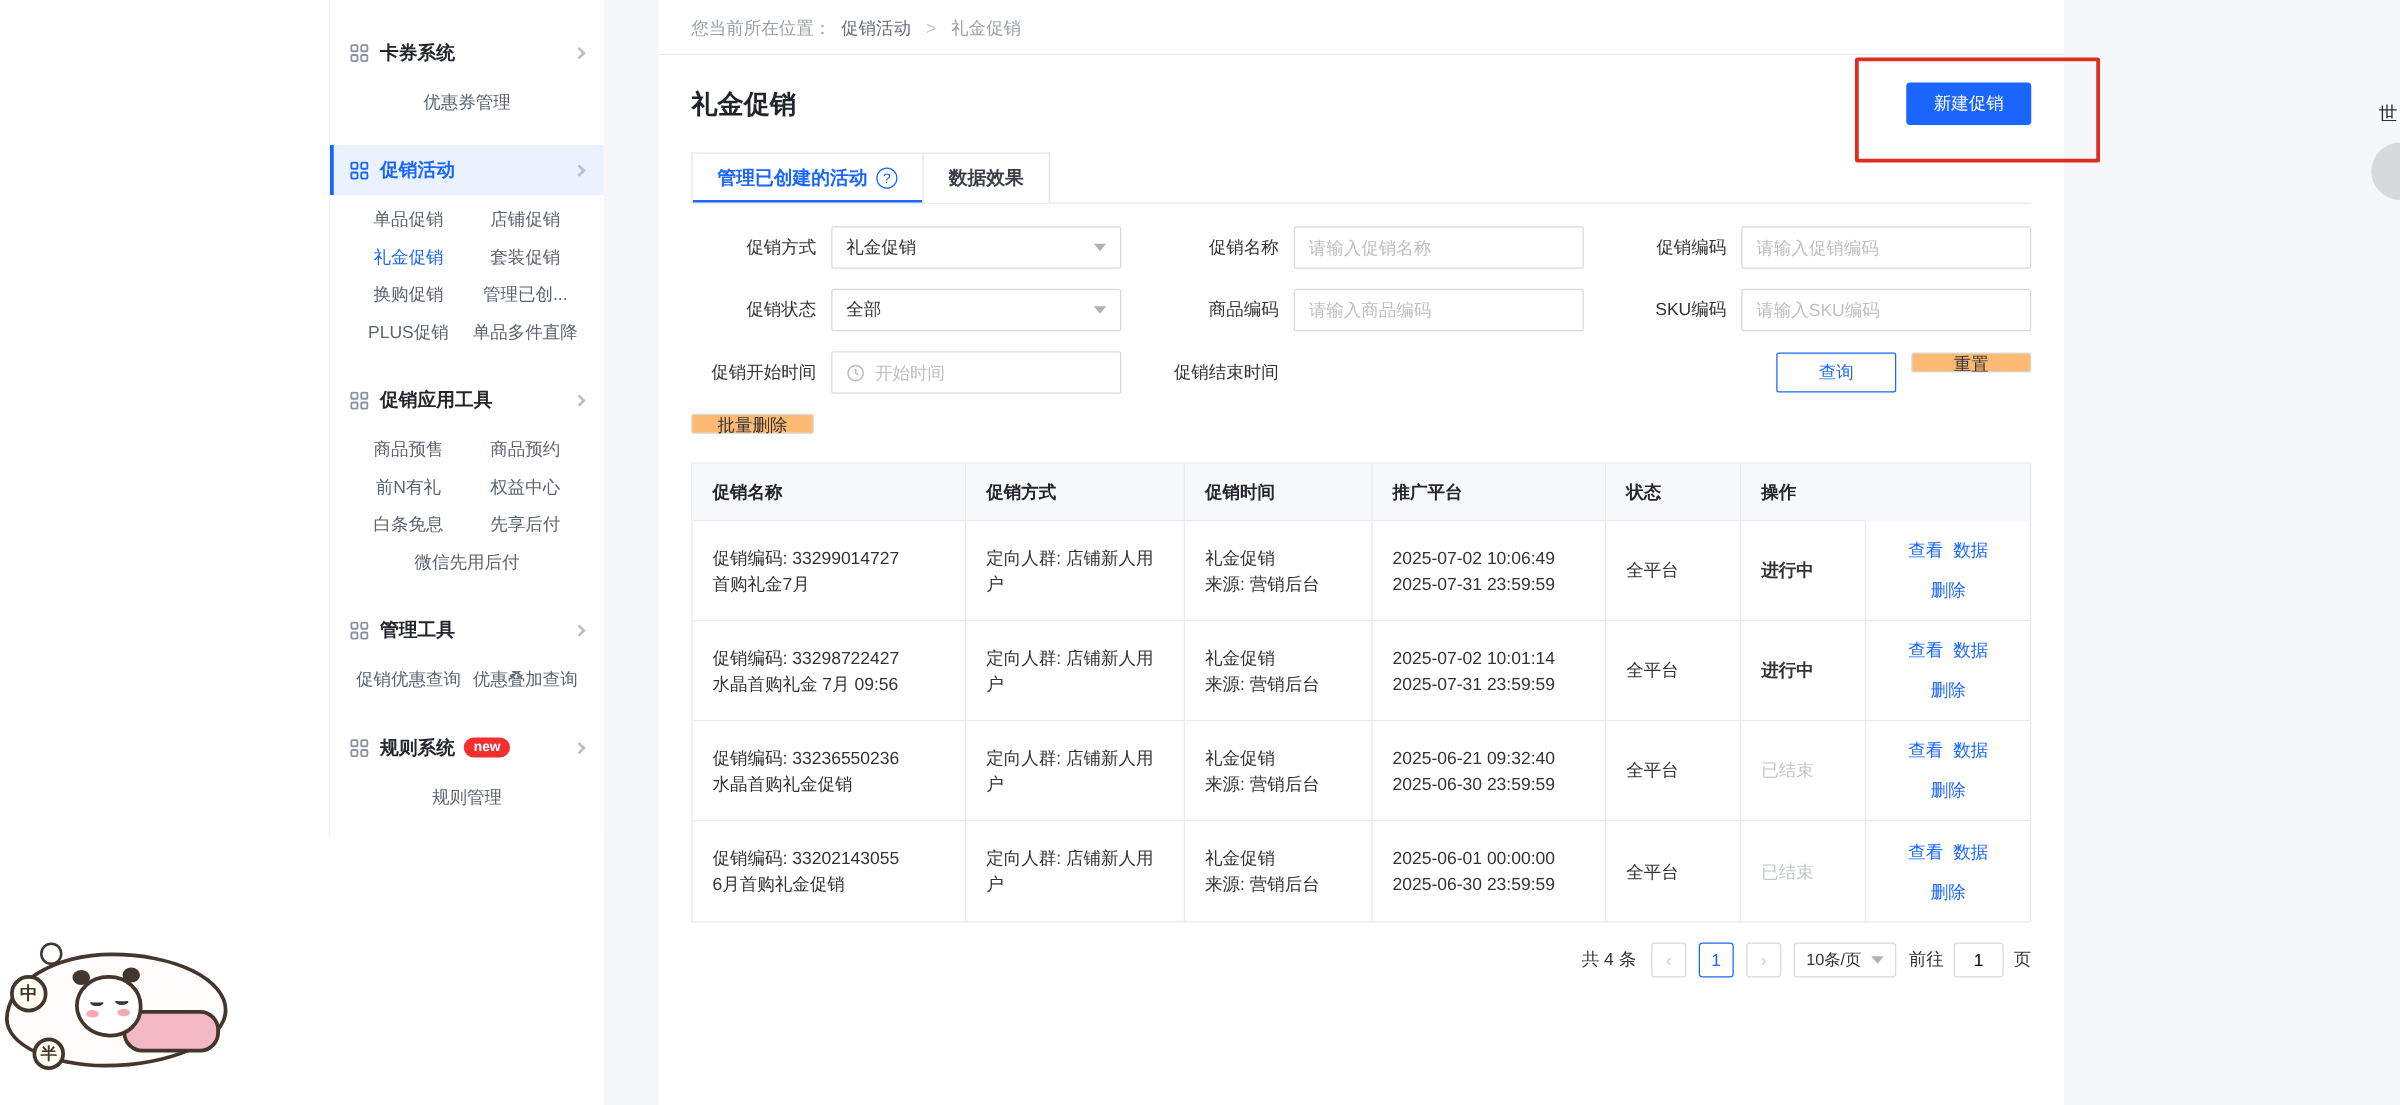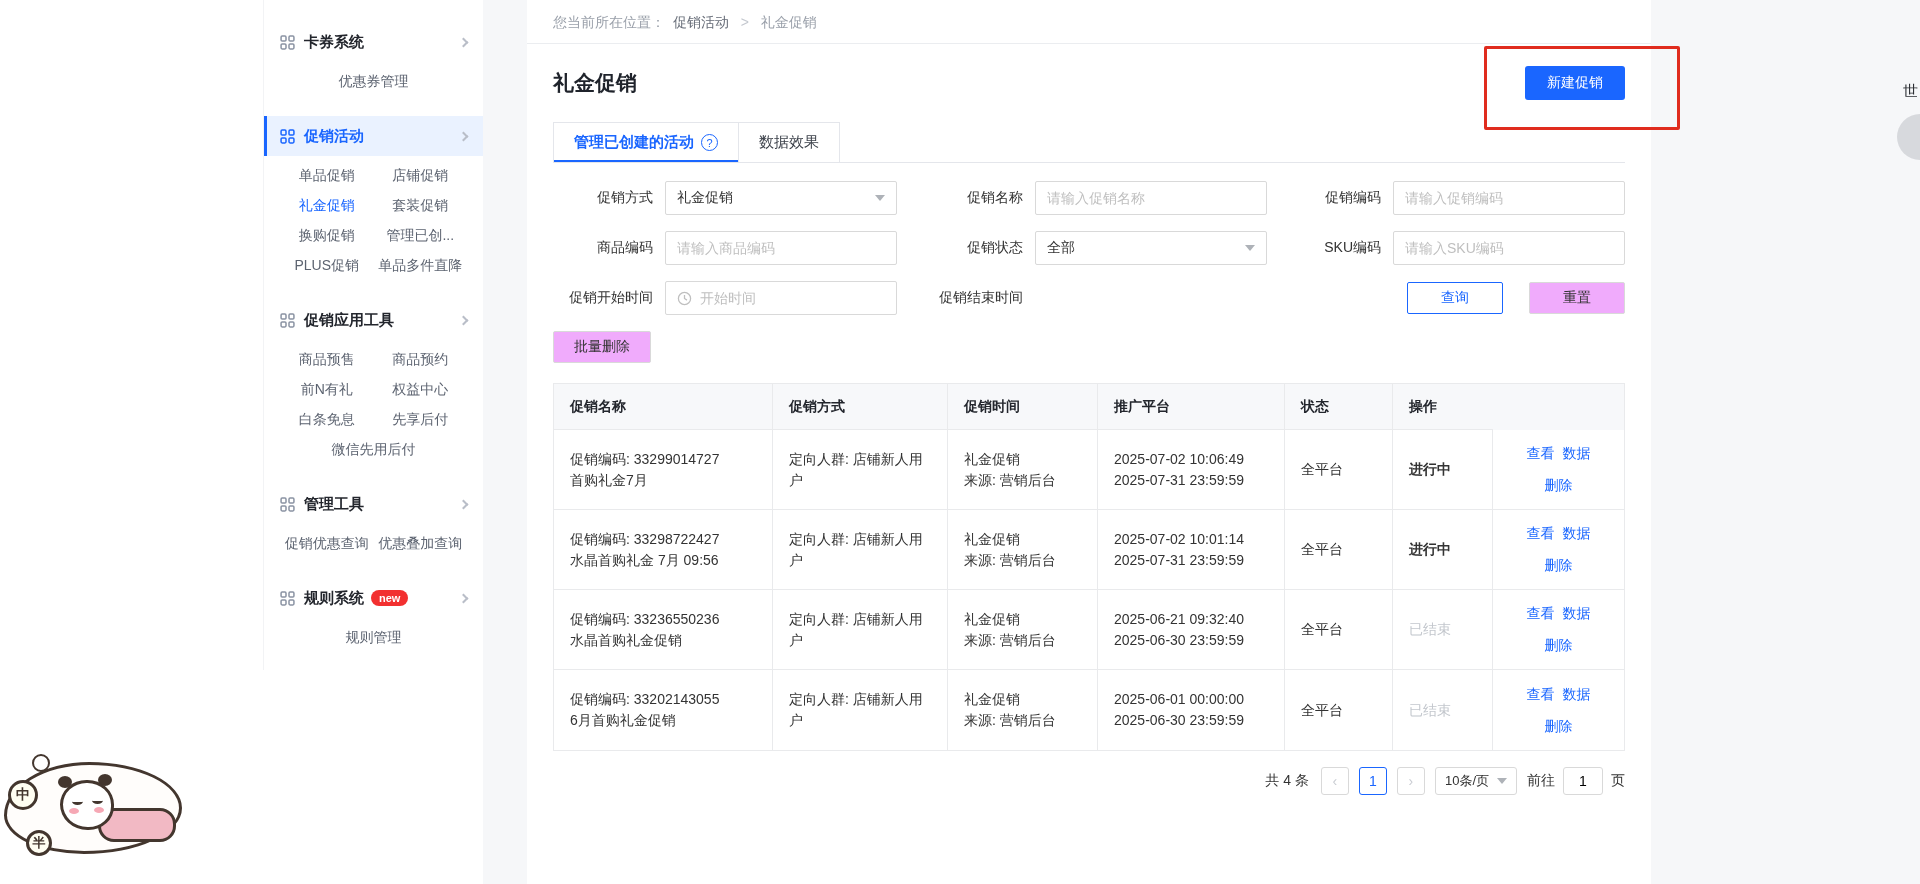--- a/index.html
+++ b/index.html
@@ -34,39 +34,39 @@
   .breadcrumb .bc-item1 { color:#676d78; margin:0 4px; cursor:pointer; }
   .breadcrumb .bc-sep { color:#c4c8cf; margin:0 4px; }
   .breadcrumb .bc-item2 { color:#9aa0aa; margin-left:4px; cursor:pointer; }
   .content { padding:0 26px; }
 
   .title-row { display:flex; align-items:center; margin-top:20px; height:38px; }
   .page-title { font-size:21px; font-weight:bold; color:#1f232b; }
   .btn-primary { margin-left:auto; background:#1a66ff; color:#fff; font-size:14px; height:34px; padding:0 22px; border:none; border-radius:3px; cursor:pointer; }
 
   .tabs { display:flex; margin-top:20px; border-bottom:1px solid #e4e6eb; }
-  .tab { height:40px; padding:0 20px; display:flex; align-items:center; gap:7px; background:#fff; border:1px solid #e4e6eb; border-bottom:none; font-size:15px; color:#3a3f48; cursor:pointer; margin-right:-1px; }
+  .tab { height:40px; padding:0 20px; display:flex; align-items:center; gap:7px; background:#fff; border:1px solid #e4e6eb; border-bottom:none; font-size:15px; color:#3a3f48; cursor:pointer; margin-right:-1px;font-weight:bold; }
   .tab.active { color:#1a66ff; font-weight:bold; box-shadow:inset 0 -2px 0 #1a66ff; }
   .help-circ { width:17px; height:17px; border:1px solid #1a66ff; border-radius:50%; display:inline-flex; align-items:center; justify-content:center; font-size:11px; font-weight:normal; color:#1a66ff; }
 
   
   .filters { margin-top:18px; }
   .f-row { display:flex; align-items:center; margin-bottom:16px; }
   .f-group { display:flex; align-items:center; }
   .f-group + .f-group { margin-left:26px; }
   .f-label { font-size:14px; color:#333; text-align:right; margin-right:12px; white-space:nowrap; }
   .lw1 { width:100px; } .lw2 { width:100px; } .lw3 { width:88px; }
   .control { width:232px; height:34px; border:1px solid #d9d9d9; border-radius:2px; display:flex; align-items:center; padding:0 11px; font-size:14px; color:#333; background:#fff; cursor:pointer; }
   .control input { border:none; outline:none; width:100%; font-size:14px; font-family:inherit; color:#333; background:transparent; }
   .control input::placeholder { color:#bfbfbf; }
   .caret { width:0; height:0; border-left:5px solid transparent; border-right:5px solid transparent; border-top:6px solid #aeb2b8; margin-left:auto; }
   .clock { display:inline-flex; margin-right:8px; color:#bfbfbf; }
-  .f-buttons { margin-left:auto; display:flex; gap:26px; }
+  .f-buttons { margin-left:auto; display:flex; gap:12px; }
   .btn-outline-primary { width:96px; height:32px; background:#fff; border:1px solid #1a66ff; color:#1a66ff; font-size:14px; border-radius:2px; cursor:pointer; }
-  .btn-default { min-width:96px; height:32px; background:#f0abfc; border:1px solid #d9d9d9; color:#333; font-size:14px; border-radius:2px; cursor:pointer; padding:0 20px; }
+  .btn-default { min-width:96px; height:16px; background:#fdba74; border:1px solid #d9d9d9; color:#333; font-size:14px; border-radius:2px; cursor:pointer; padding:0 20px; }
 
   .toolbar-row { margin-top:6px; }
 
   
   .table { margin-top:20px; border:1px solid #e9eaec; }
   .trow { display:grid; grid-template-columns:219px 175px 150px 187px 108px 100px 131px; }
   .th { background:#f7f8fa; font-weight:bold; color:#23262d; }
   .cell { padding:12px 16px; font-size:14px; line-height:21px; border-right:1px solid #e9eaec; border-bottom:1px solid #e9eaec; display:flex; flex-direction:column; justify-content:center; min-height:46px; }
   .body-row .cell { min-height:80px; }
   .trow .cell:last-child { border-right:none; }
@@ -268,30 +268,30 @@
         <div class="f-group">
           <span class="f-label lw3">促销编码</span>
           <div class="control">
             <input placeholder="请输入促销编码" style="">
           </div>
         </div>
       </div>
 
       <div class="f-row">
         <div class="f-group">
-          <span class="f-label lw2">商品编码</span>
-          <div class="control">
-            <input placeholder="请输入商品编码" style="">
-          </div>
-        </div>
-        <div class="f-group">
           <span class="f-label lw1">促销状态</span>
           <div class="control">
             <span>全部</span>
             <span class="caret"></span>
+          </div>
+        </div>
+        <div class="f-group">
+          <span class="f-label lw2">商品编码</span>
+          <div class="control">
+            <input placeholder="请输入商品编码" style="">
           </div>
         </div>
         <div class="f-group">
           <span class="f-label lw3">SKU编码</span>
           <div class="control">
             <input placeholder="请输入SKU编码" style="">
           </div>
         </div>
       </div>
 

